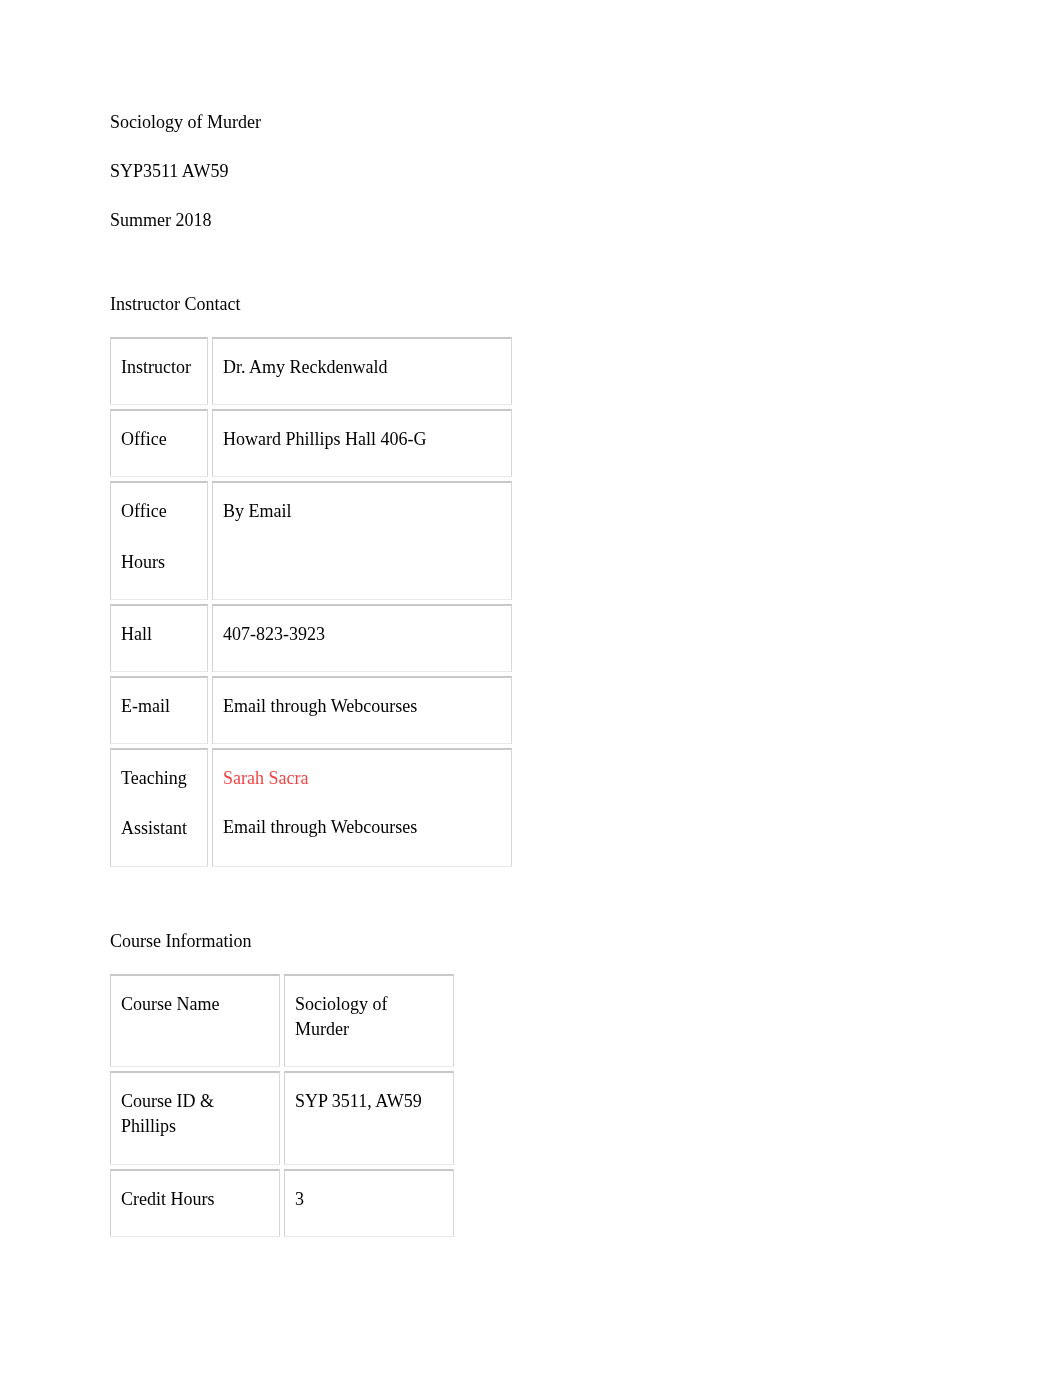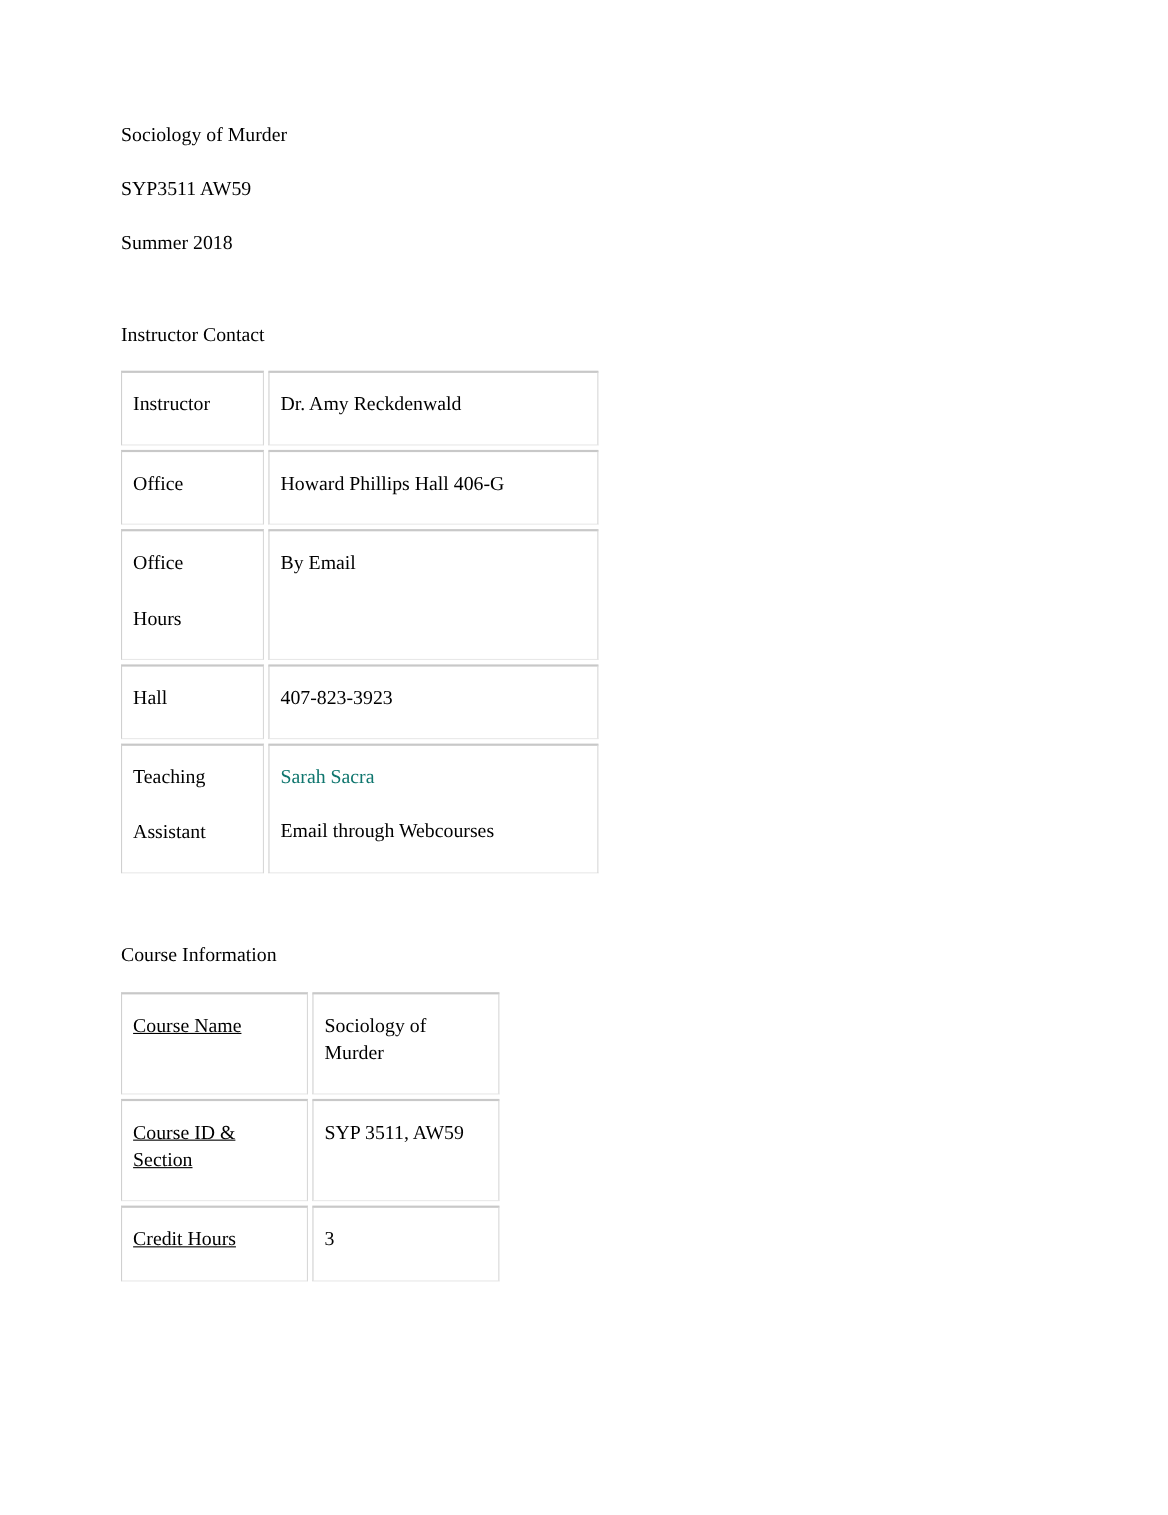--- a/index.html
+++ b/index.html
@@ -31,35 +31,34 @@
     td {
       background: #fff;
       border: 1px solid #d0d0d0;
       border-top: 2px solid #c8c8c8;
       border-right: 1px solid #d8d8d8;
       border-bottom: 1px solid #e8e8e8;
       padding: 16px 16px 24px 10px;
       vertical-align: top;
     }
     .instructor-table td.label-cell {
-      width: 130px;
+      width: 98px;
       font-family: Liberation Serif, serif;
     }
     .instructor-table td.value-cell {
       width: 300px;
     }
     .course-table td.label-cell {
       width: 170px;
-      text-decoration: underline;
     }
     .course-table td.value-cell {
       width: 170px;
     }
     .ta-name {
-      color: #0f766e;
+      color: #ef4444;
     }
     .ta-email {
       display: block;
       margin-top: 24px;
     }
   </style>
 </head>
 <body>
 
 <div class="header-block">
@@ -85,20 +84,24 @@
       <span>Office</span><br><br>
       <span>Hours</span>
     </td>
     <td class="value-cell">By Email</td>
   </tr>
   <tr>
     <td class="label-cell">Hall</td>
     <td class="value-cell">407-823-3923</td>
   </tr>
   <tr>
+    <td class="label-cell">E-mail</td>
+    <td class="value-cell">Email through Webcourses</td>
+  </tr>
+  <tr>
     <td class="label-cell">
       <span>Teaching</span><br><br>
       <span>Assistant</span>
     </td>
     <td class="value-cell">
       <span class="ta-name">Sarah Sacra</span>
       <span class="ta-email">Email through Webcourses</span>
     </td>
   </tr>
 </tbody>
@@ -108,21 +111,21 @@
 
 <table class="course-table">
   <tbody>
       <tr>
     <td class="label-cell">Course Name</td>
     <td class="value-cell">Sociology of Murder</td>
   </tr>
   <tr>
     <td class="label-cell">
       <span>Course ID &amp;</span><br>
-      <span>Section</span>
+      <span>Phillips</span>
     </td>
     <td class="value-cell">SYP 3511, AW59</td>
   </tr>
   <tr>
     <td class="label-cell">Credit Hours</td>
     <td class="value-cell">3</td>
   </tr>
 </tbody>
   </table>
 

